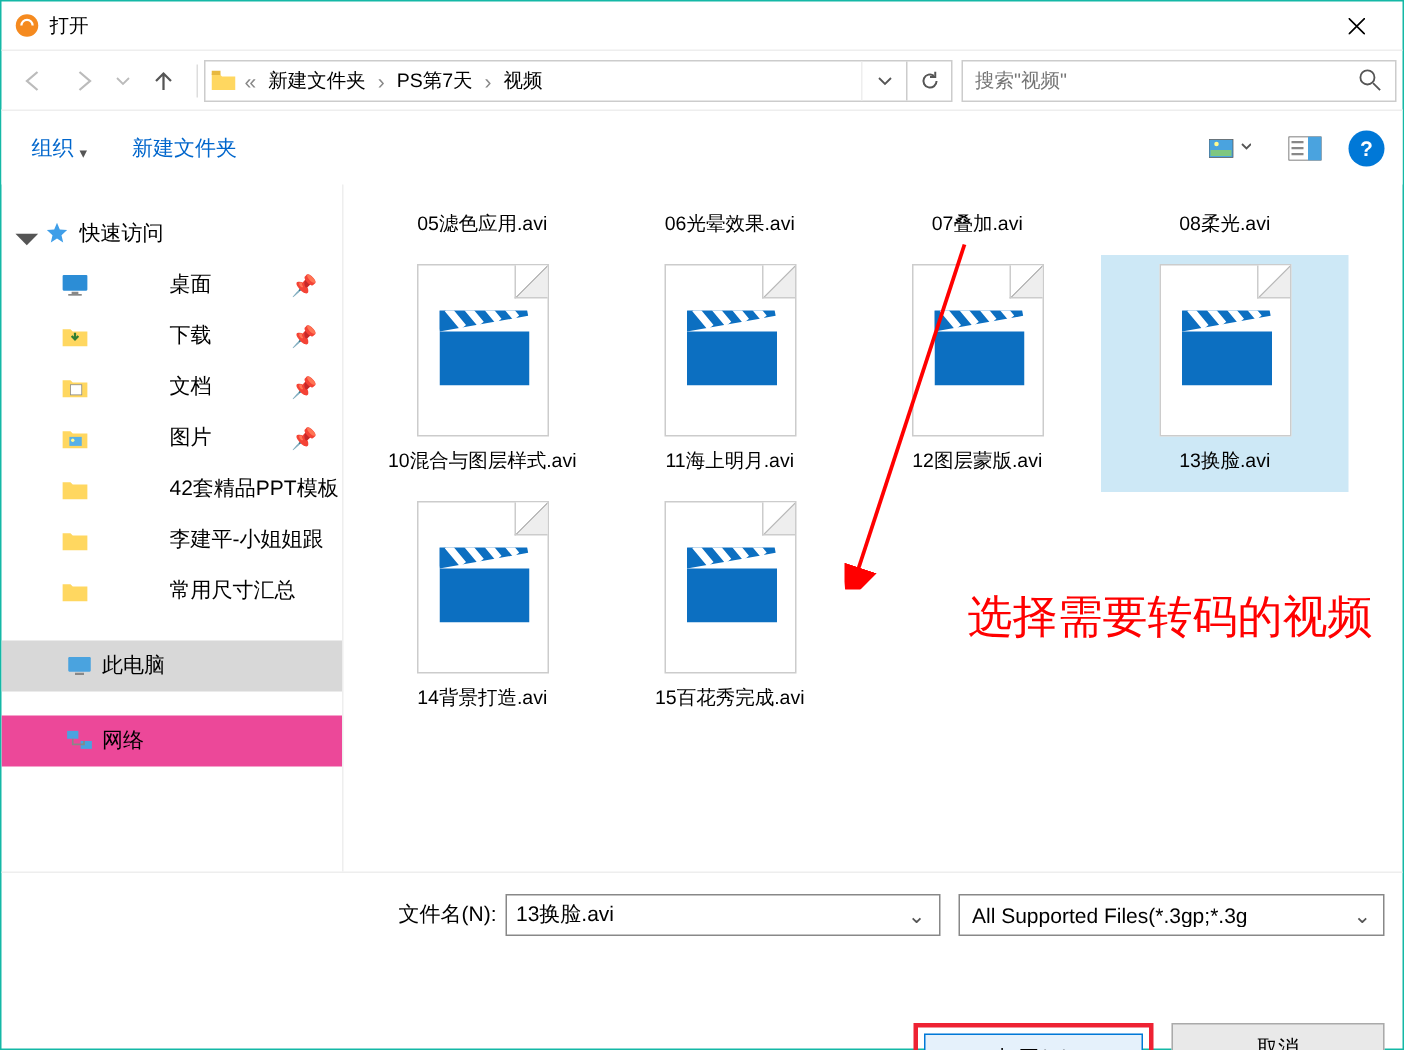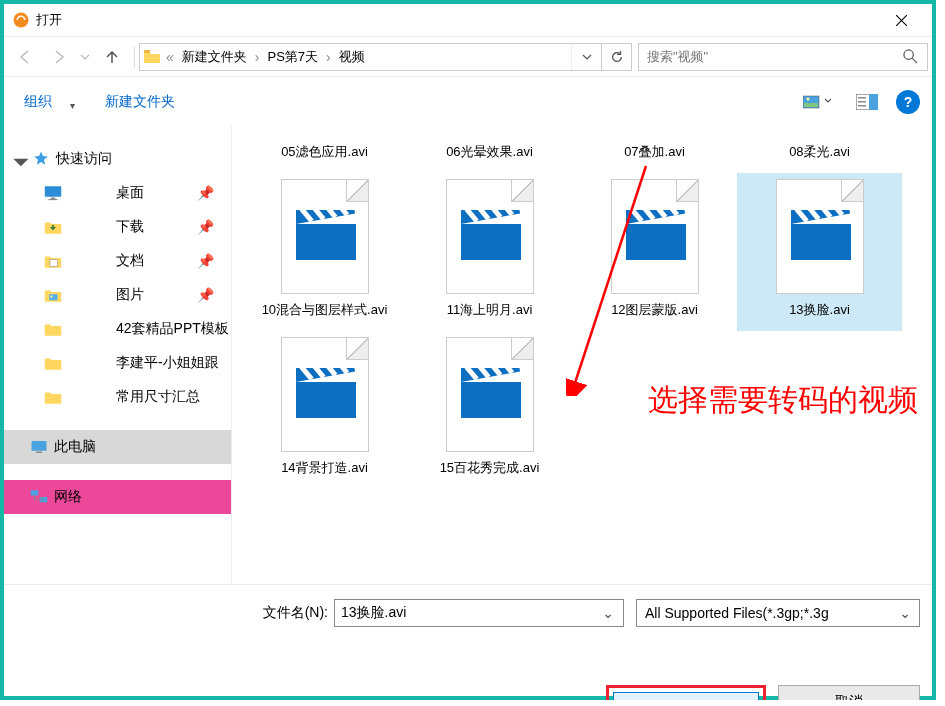--- a/index.html
+++ b/index.html
@@ -1,64 +1,64 @@
 <!DOCTYPE html>
 <html><head>
 <meta charset="utf-8">
 <style>
   * { box-sizing: border-box; margin: 0; padding: 0; font-family: "Microsoft YaHei", "Segoe UI", sans-serif; font-size: 14px; }
   body { background: #fff; }
-  .window { width: 936px; height: 700px; border: 4px solid #14b8a6; background: #fff; position: relative; }
+  .window { width: 936px; height: 700px; border: 1px solid #14b8a6; background: #fff; position: relative; }
   .titlebar { height: 32px; display: flex; align-items: center; padding: 0 8px; }
   .title-icon { width: 18px; height: 18px; margin-right: 6px; }
   .title-text { font-size: 13px; color: #000; }
   .close-btn { margin-left: auto; width: 45px; height: 30px; display: flex; align-items: center; justify-content: center; }
   .close-btn svg { width: 11px; height: 11px; }
   .navbar { height: 40px; display: flex; align-items: center; border-top: 1px solid #eee; padding: 0 4px; }
   .navarrow { width: 34px; height: 34px; display: flex; align-items: center; justify-content: center; color: #999; }
   .uparrow { width: 28px; height: 28px; display: flex; align-items: center; justify-content: center; color: #555; margin: 0 4px; }
   .sep-v { width: 1px; height: 22px; background: #ddd; margin: 0 4px; }
   .addrbar { flex: 1; height: 28px; border: 1px solid #ccc; display: flex; align-items: center; background: #fff; }
   .addrfolder { width: 24px; display: flex; align-items: center; justify-content: center; }
   .addr-crumb { padding: 0 6px; height: 100%; display: flex; align-items: center; font-size: 13px; }
   .addr-sep { color: #888; padding: 0 2px; }
   .addr-spacer { flex: 1; }
   .addr-drop { width: 30px; display: flex; align-items: center; justify-content: center; border-left: 1px solid #eee; height: 100%; color: #555; }
   .addr-refresh { width: 30px; display: flex; align-items: center; justify-content: center; border-left: 1px solid #ccc; height: 100%; }
   .searchbox { width: 290px; height: 28px; border: 1px solid #ccc; margin-left: 6px; display: flex; align-items: center; }
   .searchbox input { flex: 1; border: none; outline: none; padding: 0 8px; font-size: 13px; color: #777; background: transparent; }
   .searchicon { width: 34px; display: flex; align-items: center; justify-content: center; color: #555; }
   .toolbar { height: 50px; border-top: 1px solid #eee; display: flex; align-items: center; padding: 0 12px; background: #fff; }
-  .toolbtn { padding: 4px 8px; display: flex; align-items: flex-end; color: #0066cc; font-size: 14px; margin-right: 14px; gap: 14px; }
+  .toolbtn { padding: 4px 8px; display: flex; align-items: flex-end; color: #0066cc; font-size: 14px; margin-right: 14px; }
   .toolbtn .caret { margin-left: 4px; font-size: 10px; color: #555; }
   .tool-right { margin-left: auto; display: flex; align-items: center; gap: 14px; }
   .viewbtn { width: 42px; height: 24px; display: flex; align-items: center; justify-content: center; }
   .helpbtn { width: 24px; height: 24px; border-radius: 50%; background: #0078d7; color: #fff; display: flex; align-items: center; justify-content: center; font-weight: bold; font-size: 15px; }
   .main { display: flex; height: 458px; position: relative; }
   .sidebar { width: 228px; border-right: 1px solid #eee; overflow: hidden; padding-top: 16px; }
   .side-item { height: 34px; display: flex; align-items: center; padding-left: 12px; font-size: 13px; color: #000; }
   .side-item.sub { padding-left: 40px; gap: 48px; }
   .side-item.sub .pin { margin-left: auto; margin-right: 16px; color: #888; }
   .side-sp { height: 16px; }
   .caret-exp { width: 14px; display: inline-flex; color: #555; margin-right: 2px; transform: rotate(45deg); }
   .qicon { width: 18px; height: 18px; margin-right: 6px; }
-  .side-item.pc, .side-item.net { padding-left: 26px; background: #f3f3f3; }
+  .side-item.pc, .side-item.net { padding-left: 43px; background: #f3f3f3; }
   .side-item.pc { background: #d8d8d8; }
 
   .filepane { flex: 1; padding: 0 10px; overflow: hidden; position: relative; }
   .filegrid { display: flex; flex-wrap: wrap; }
   .filecell { width: 165px; display: flex; flex-direction: column; align-items: center; padding: 6px 4px 12px; }
   .filecell.row1 { padding-top: 18px; }
   .filecell .thumb { width: 88px; height: 115px; border: 1px solid #ccc; position: relative; background: #fff; margin-bottom: 8px; }
   .thumb .fold { position: absolute; top: 0; right: 0; width: 22px; height: 22px; background: linear-gradient(135deg, #fff 0 49%, #bbb 50% 52%, #eee 53% 100%); border-left: 1px solid #ccc; border-bottom: 1px solid #ccc; }
   .thumb .clapper { position: absolute; top: 30px; left: 14px; width: 60px; height: 50px; }
   .filecell .fname { font-size: 13px; text-align: center; color: #000; line-height: 1.3; max-width: 155px; }
   .filecell.selected { background: #cde8f6; }
 
-  .annotation { position: absolute; top: 254px; left: 416px; color: #ff0000; font-size: 30px; font-weight: 500; pointer-events: none; z-index: 5; }
+  .annotation { position: absolute; top: 268px; left: 416px; color: #ff0000; font-size: 30px; font-weight: 500; pointer-events: none; z-index: 5; }
   .arrow-svg { position: absolute; top: 30px; left: 334px; pointer-events: none; z-index: 5; }
 
   .bottom { border-top: 1px solid #eee; padding: 14px 12px 18px; }
   .fnrow { display: flex; align-items: center; margin-bottom: 14px; justify-content: flex-end; }
   .fnlabel { font-size: 14px; margin-right: 6px; }
   .fninput { width: 290px; height: 28px; border: 1px solid #888; padding: 0 6px; background: #fff; display: flex; align-items: center; }
   .fninput input { flex: 1; border: none; outline: none; font-size: 14px; }
   .fninput .idrop { width: 18px; text-align: center; color: #555; }
   .filter { width: 284px; height: 28px; border: 1px solid #888; margin-left: 12px; display: flex; align-items: center; padding: 0 8px; font-size: 14px; white-space: nowrap; overflow: hidden; }
   .filter .fdrop { margin-left: auto; color: #555; }

